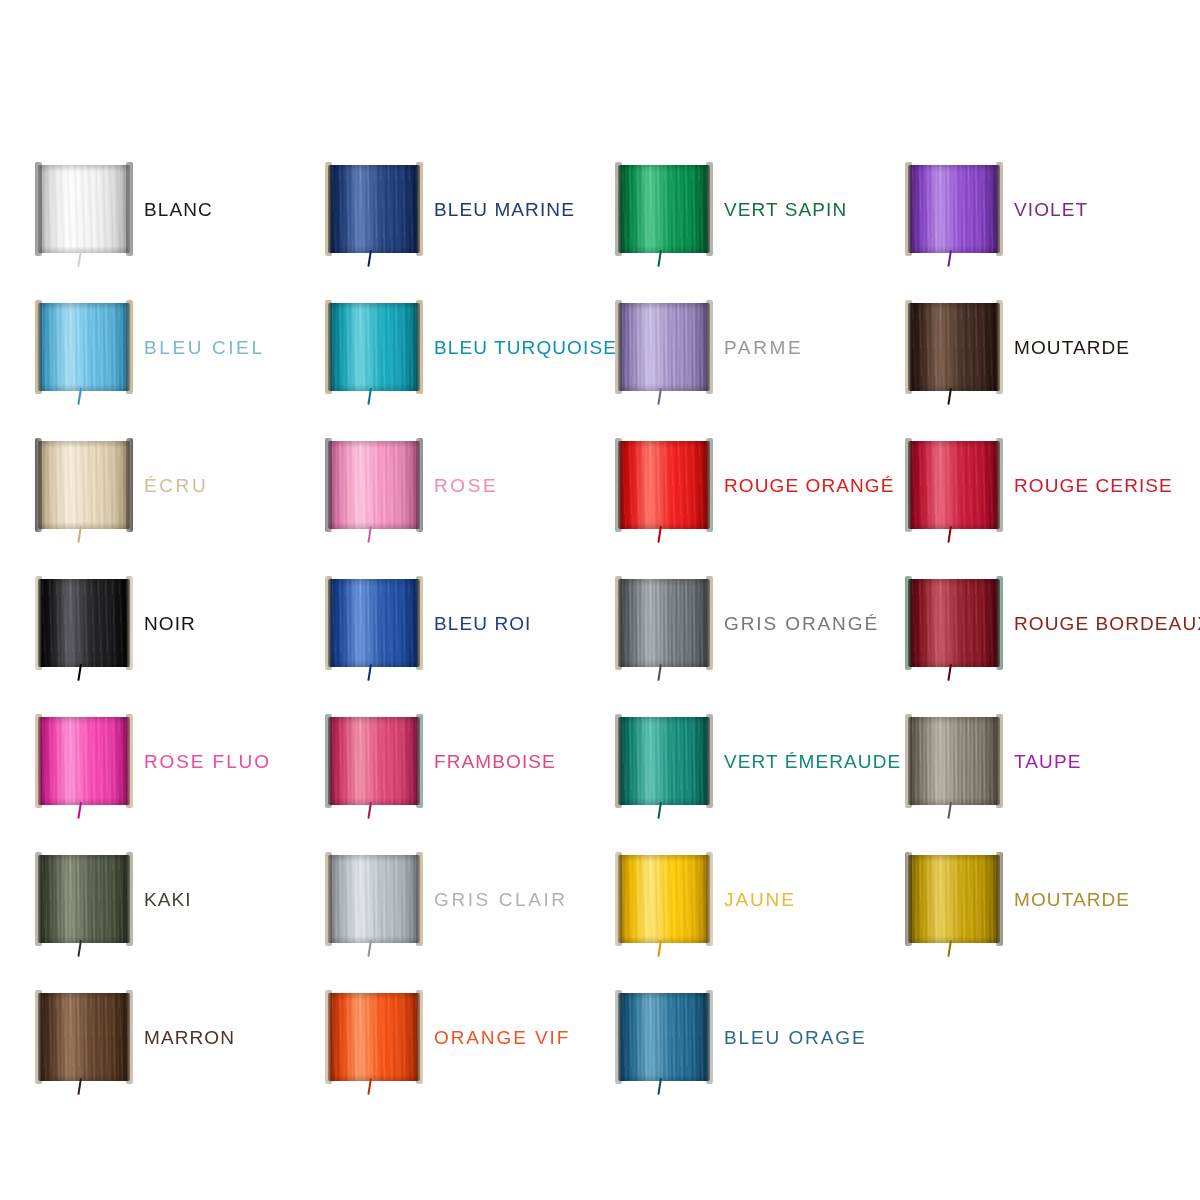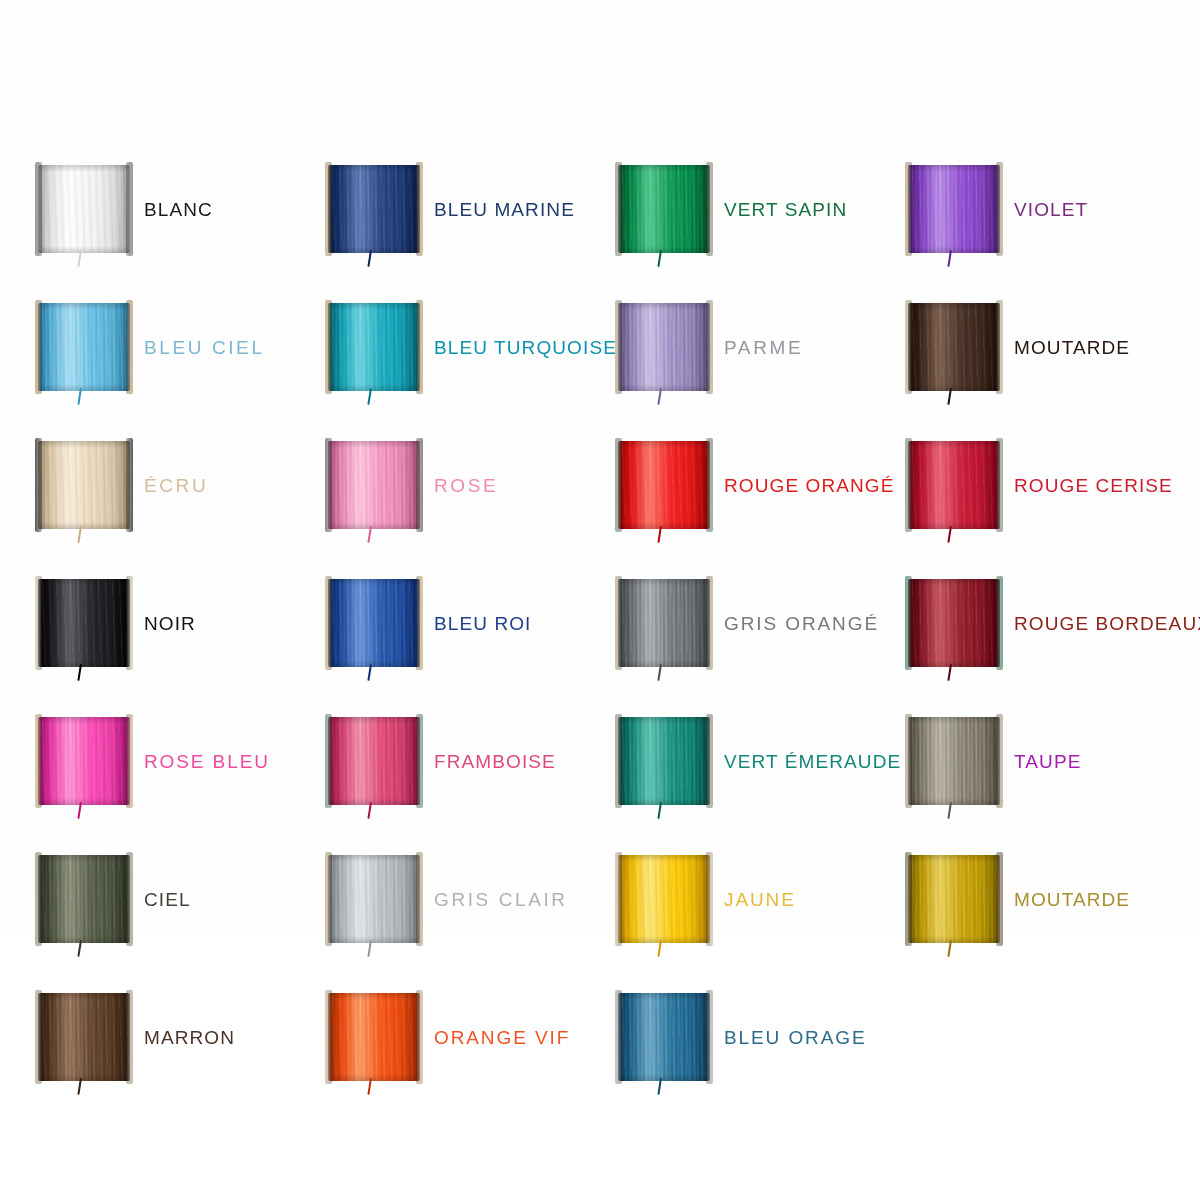--- a/index.html
+++ b/index.html
@@ -392,21 +392,21 @@
             <div class="threads"></div>
             <div class="threads2"></div>
             <div class="shade"></div>
             <div class="topcap"></div>
             <div class="botcap"></div>
           </div>
           <div class="flange l" style="background: linear-gradient(90deg, rgb(224, 203, 166), rgba(0, 0, 0, 0.28));"></div>
           <div class="flange r" style="background: linear-gradient(270deg, rgb(224, 203, 166), rgba(0, 0, 0, 0.28));"></div>
           <div class="tail" style="background: rgb(198, 10, 126);"></div>
         </div>
-        <span class="label wide" style="color: rgb(239, 74, 158);">ROSE BLEU</span>
+        <span class="label wide" style="color: rgb(239, 74, 158);">ROSE FLUO</span>
       </div>
       <div class="swatch">
         <div class="spool">
           <div class="body">
             <div class="fill" style="background: linear-gradient(90deg, rgb(168, 19, 74) 0%, rgb(224, 64, 113) 18%, rgb(240, 121, 155) 34%, rgb(224, 64, 113) 58%, rgb(224, 64, 113) 80%, rgb(168, 19, 74) 100%);"></div>
             <div class="threads"></div>
             <div class="threads2"></div>
             <div class="shade"></div>
             <div class="topcap"></div>
             <div class="botcap"></div>
@@ -456,21 +456,21 @@
             <div class="threads"></div>
             <div class="threads2"></div>
             <div class="shade"></div>
             <div class="topcap"></div>
             <div class="botcap"></div>
           </div>
           <div class="flange l" style="background: linear-gradient(90deg, rgb(185, 181, 162), rgba(0, 0, 0, 0.28));"></div>
           <div class="flange r" style="background: linear-gradient(270deg, rgb(185, 181, 162), rgba(0, 0, 0, 0.28));"></div>
           <div class="tail" style="background: rgb(47, 53, 38);"></div>
         </div>
-        <span class="label" style="color: rgb(63, 68, 55);">CIEL</span>
+        <span class="label" style="color: rgb(63, 68, 55);">KAKI</span>
       </div>
       <div class="swatch">
         <div class="spool">
           <div class="body">
             <div class="fill" style="background: linear-gradient(90deg, rgb(143, 149, 156) 0%, rgb(185, 190, 196) 18%, rgb(221, 225, 229) 34%, rgb(185, 190, 196) 58%, rgb(185, 190, 196) 80%, rgb(143, 149, 156) 100%);"></div>
             <div class="threads"></div>
             <div class="threads2"></div>
             <div class="shade"></div>
             <div class="topcap"></div>
             <div class="botcap"></div>

